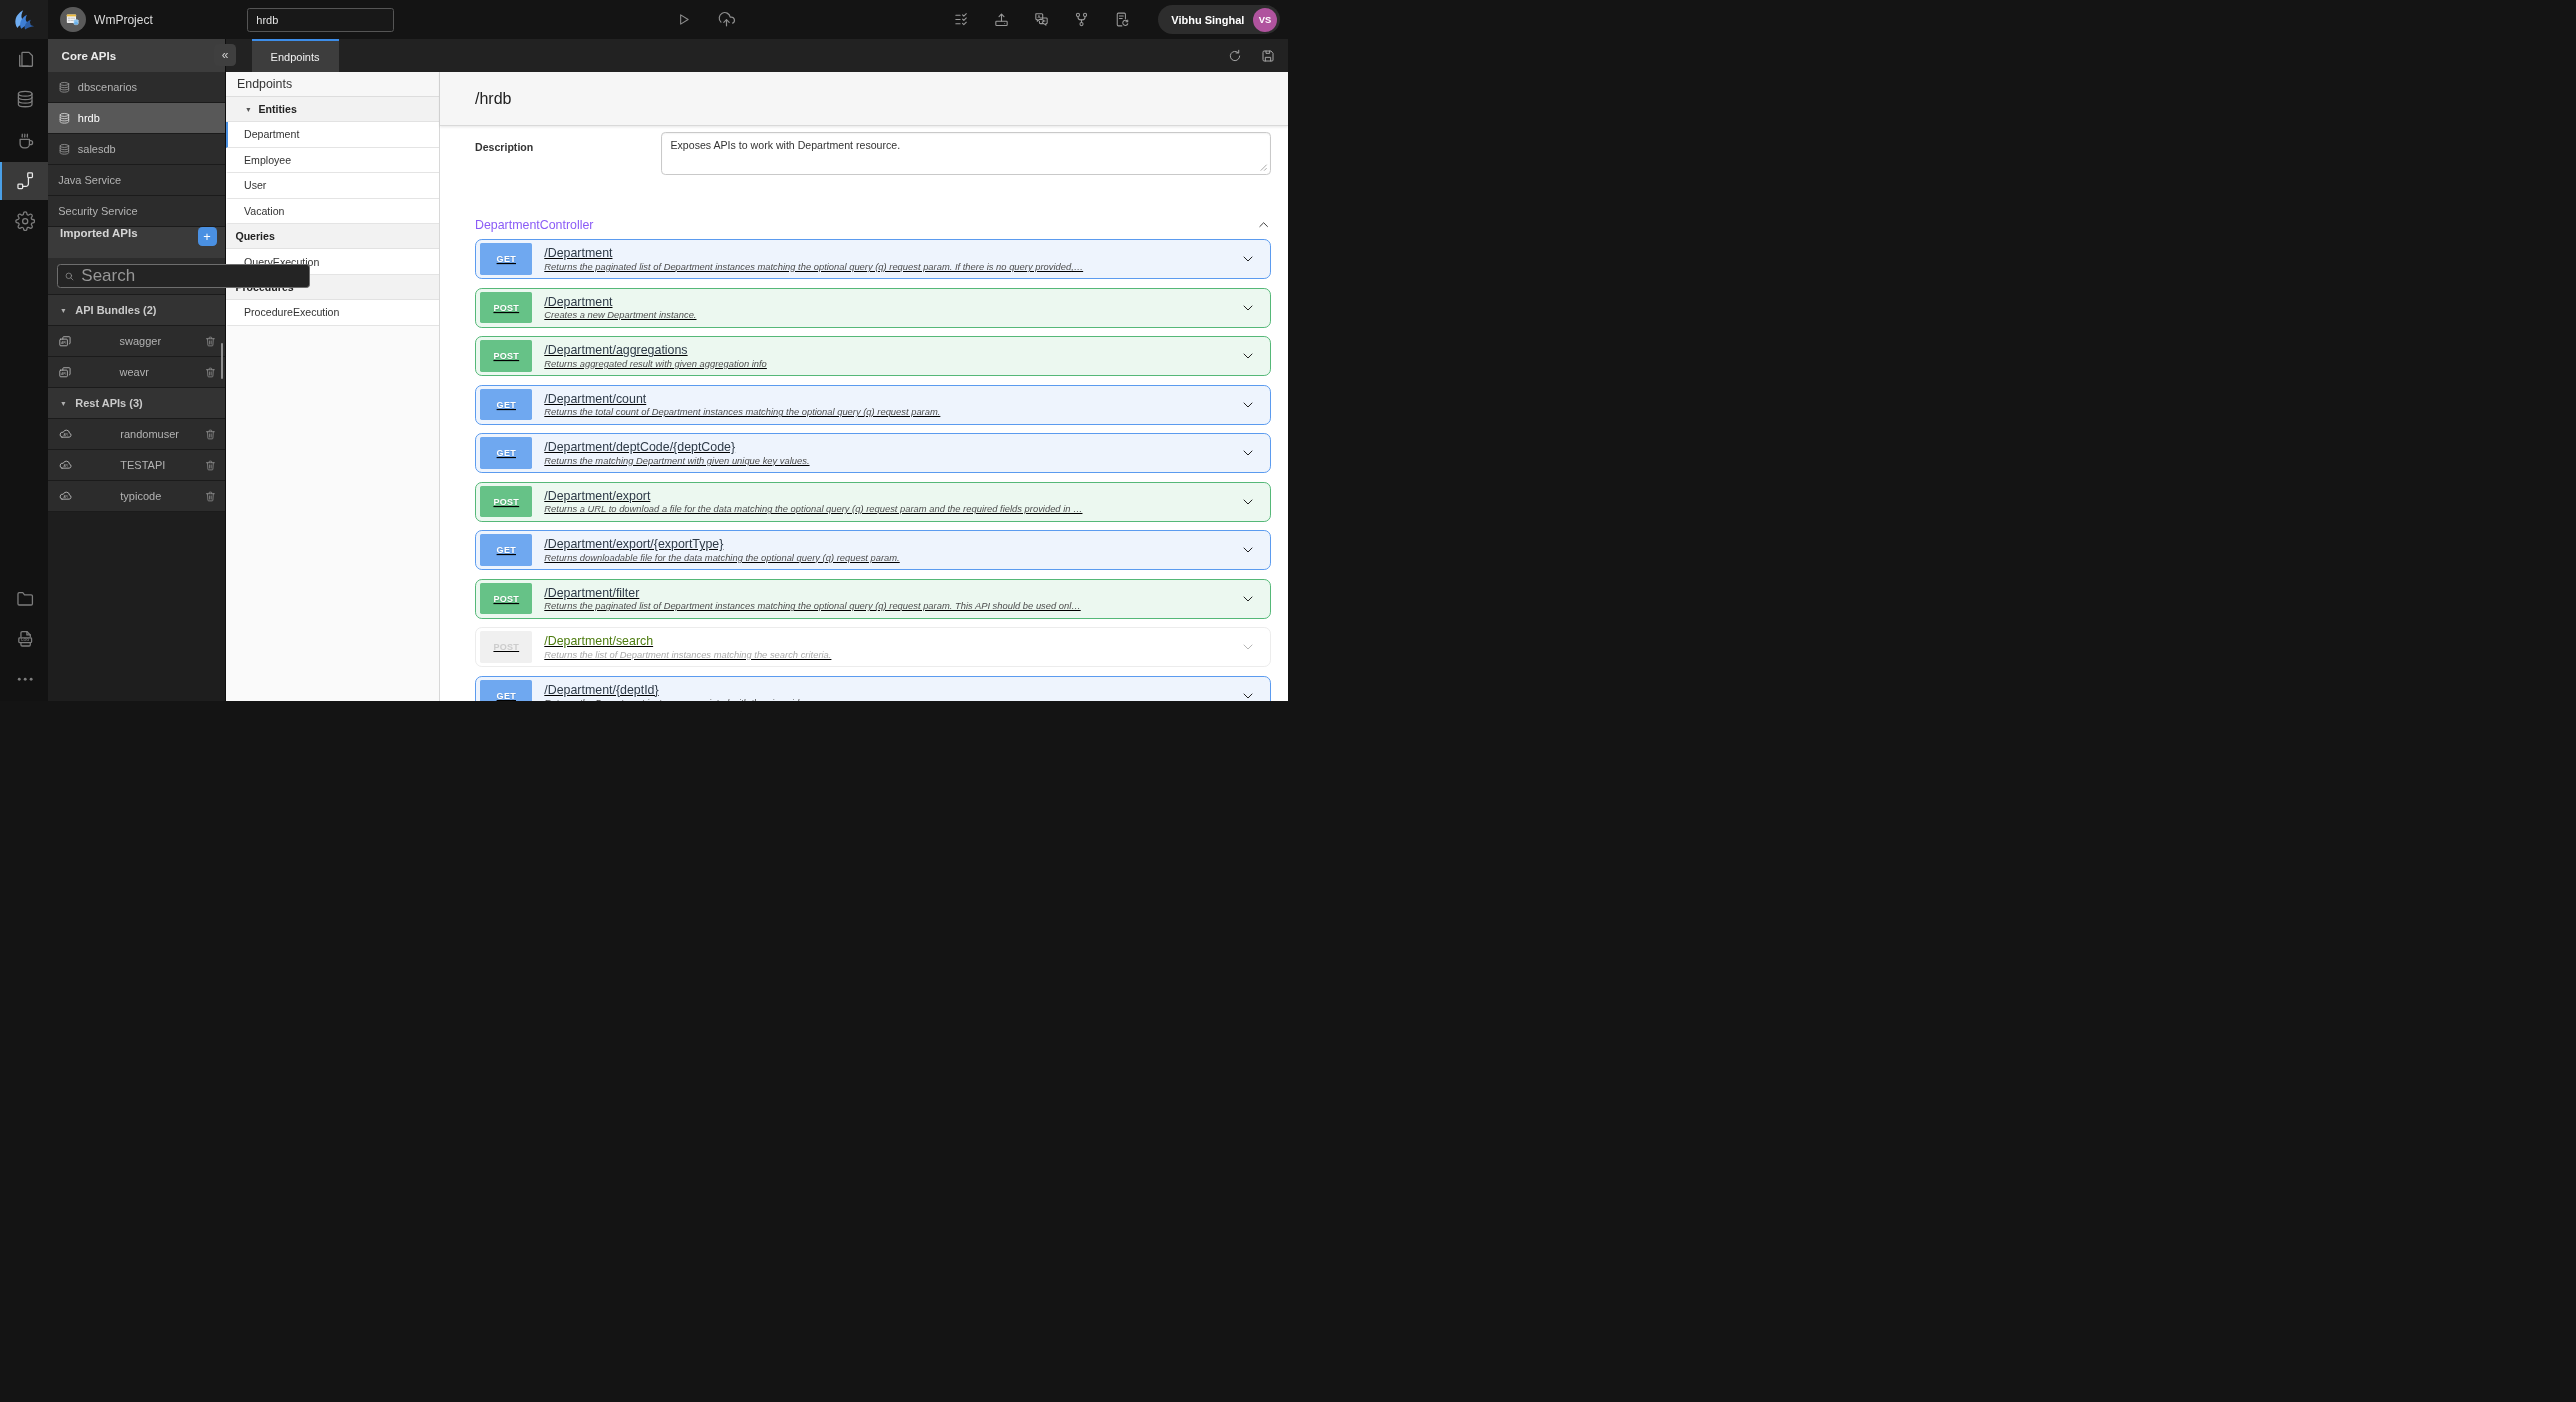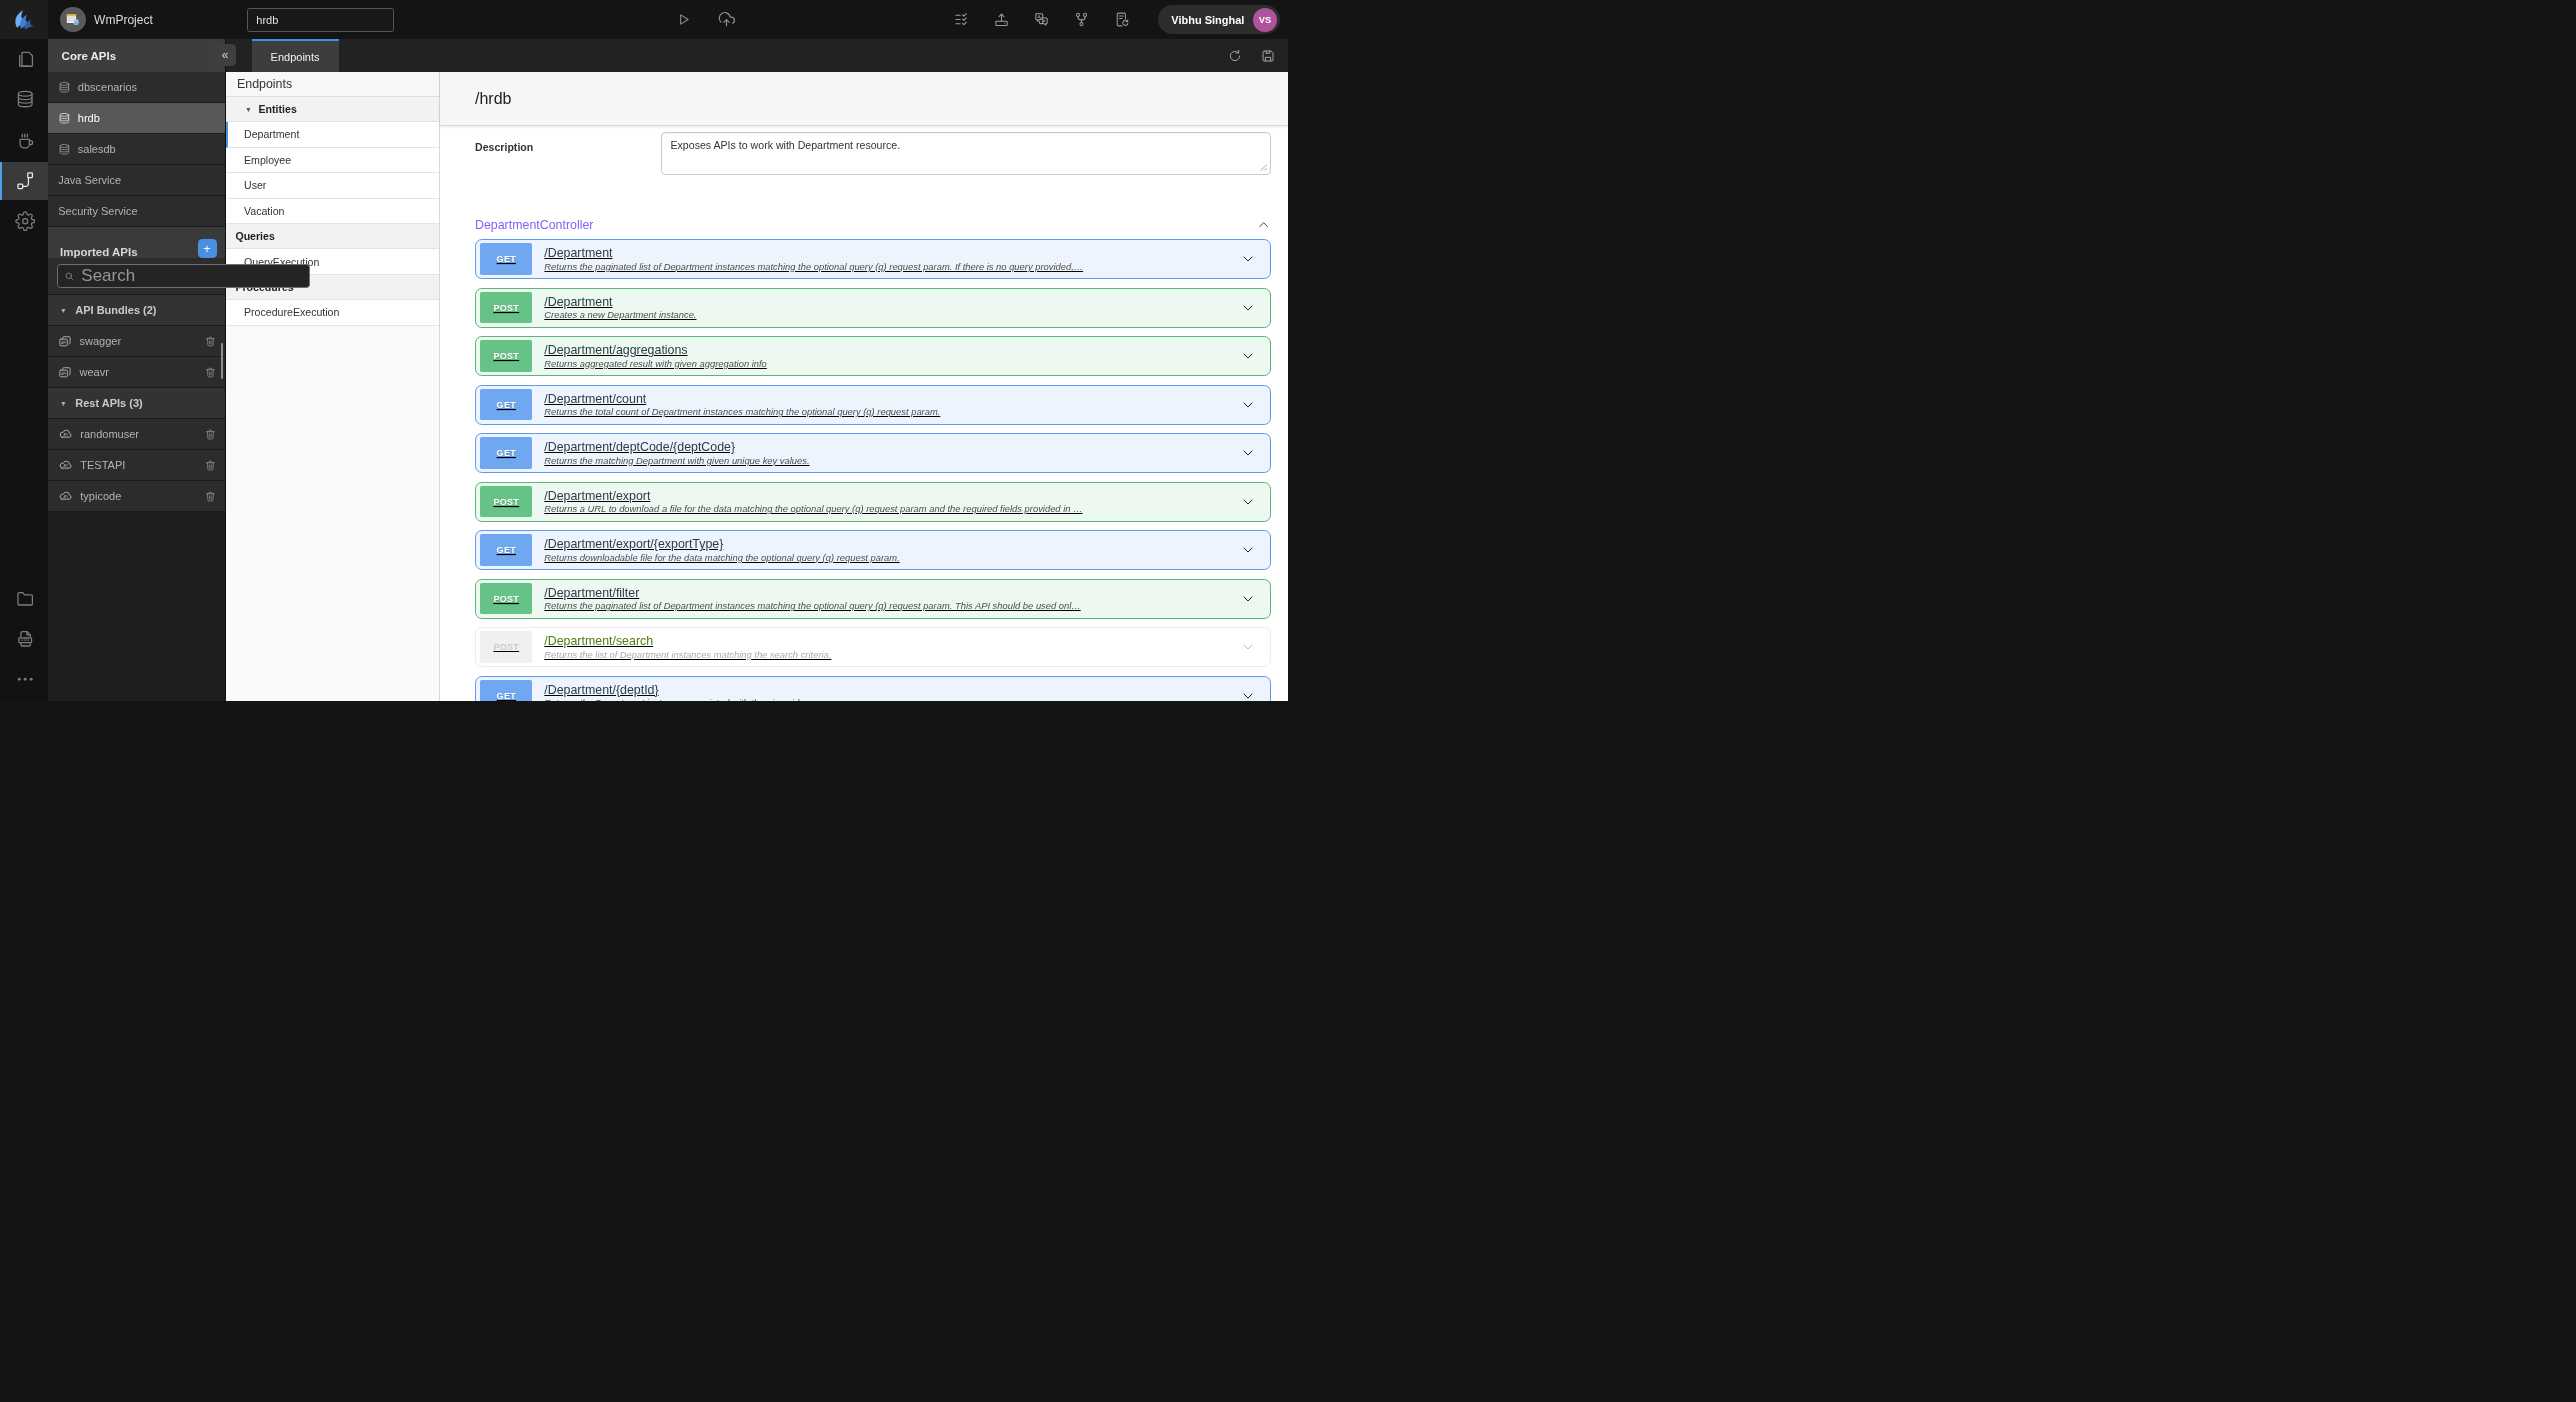--- a/index.html
+++ b/index.html
@@ -40,36 +40,36 @@
   .sidebar { width:178px; background:#1e1e1e; display:flex; flex-direction:column; flex-shrink:0;
     border-right:1.7px solid #0e0e0e; position:relative; }
   .sidebar-header { height:33px; background:#3d3d3d; color:#ececec; font-size:11.5px; font-weight:700;
     display:flex; align-items:center; padding-left:13.6px; flex-shrink:0; }
   .side-row { height:31px; background:#2c2c2c; border-bottom:0.9px solid #1b1b1b; display:flex; align-items:center;
     padding:0 8.5px 0 10.2px; color:#b3b3b3; font-size:11px; gap:6.8px; cursor:pointer; }
   .side-row .db-ic { display:none; color:#9a9a9a; }
   .side-row.has-db-icon .db-ic { display:inline-flex; }
   .side-row.selected { background:#585858; color:#fff; }
   .side-row.selected .db-ic { color:#e0e0e0; }
-  .imported-header { height:31px; background:#3a3a3a; display:flex; align-items:flex-end; justify-content:space-between;
+  .imported-header { height:31px; background:#3a3a3a; display:flex; align-items:flex-start; justify-content:space-between;
     padding:0 8.5px 0 12px; color:#d6d6d6; font-size:11.5px; font-weight:700; }
   .add-btn { width:19px; height:19px; background:#4a90e2; border:none; border-radius:4.3px; color:#fff;
     font-size:12.8px; line-height:17px; cursor:pointer; }
   .search-row { height:37px; background:#2c2c2c; border-bottom:0.9px solid #1b1b1b; display:flex; align-items:center; padding:0 8.5px; }
   .search-box { flex:1; height:24px; border:0.9px solid #6e6e6e; border-radius:3.4px; background:#242424;
     display:flex; align-items:center; padding:0 6.8px; gap:6px; color:#9a9a9a; }
   .search-box input { flex:1; background:transparent; border:none; outline:none; color:#cfcfcf; font-size:17px;
     font-family:"Liberation Sans","DejaVu Sans",sans-serif; }
   .search-box input::placeholder { color:#979797; }
   .group-header { height:31px; background:#333; border-bottom:0.9px solid #1b1b1b; display:flex; align-items:center;
     gap:8.5px; padding-left:12px; color:#cacaca; font-size:11px; font-weight:700; cursor:pointer; }
   .caret { font-size:6.8px; color:#b0b0b0; }
   .api-row { height:31px; background:#2c2c2c; border-bottom:0.9px solid #1b1b1b; display:flex; align-items:center;
     padding:0 8.5px 0 10.2px; color:#b3b3b3; font-size:11px; gap:6.8px; cursor:pointer; }
-  .api-row .grow { flex:1; }
+  .api-row .grow { flex:1;margin-left:40px; }
   .trash { color:#8f8f8f; cursor:pointer; display:flex; }
   .sidebar-fill { flex:1; background:#1e1e1e; }
   .side-thumb { position:absolute; right:1.7px; top:304px; width:2.6px; height:36px; background:#8f8f8f; border-radius:1.7px; }
 
   
   .workspace { flex:1; display:flex; flex-direction:column; min-width:0; }
   .tabstrip { height:33px; background:#222; display:flex; align-items:center; flex-shrink:0; position:relative; }
   .collapse-btn { position:absolute; left:-12px; top:5.1px; width:22px; height:22px; background:#3f3f3f;
     border:none; border-radius:4.3px; color:#cfcfcf; font-size:12px; cursor:pointer; z-index:5; }
   .tab { height:33px; margin-left:25.6px; padding:0 19px; background:#3d3d3d; border-top:2.6px solid #3d8de8;

